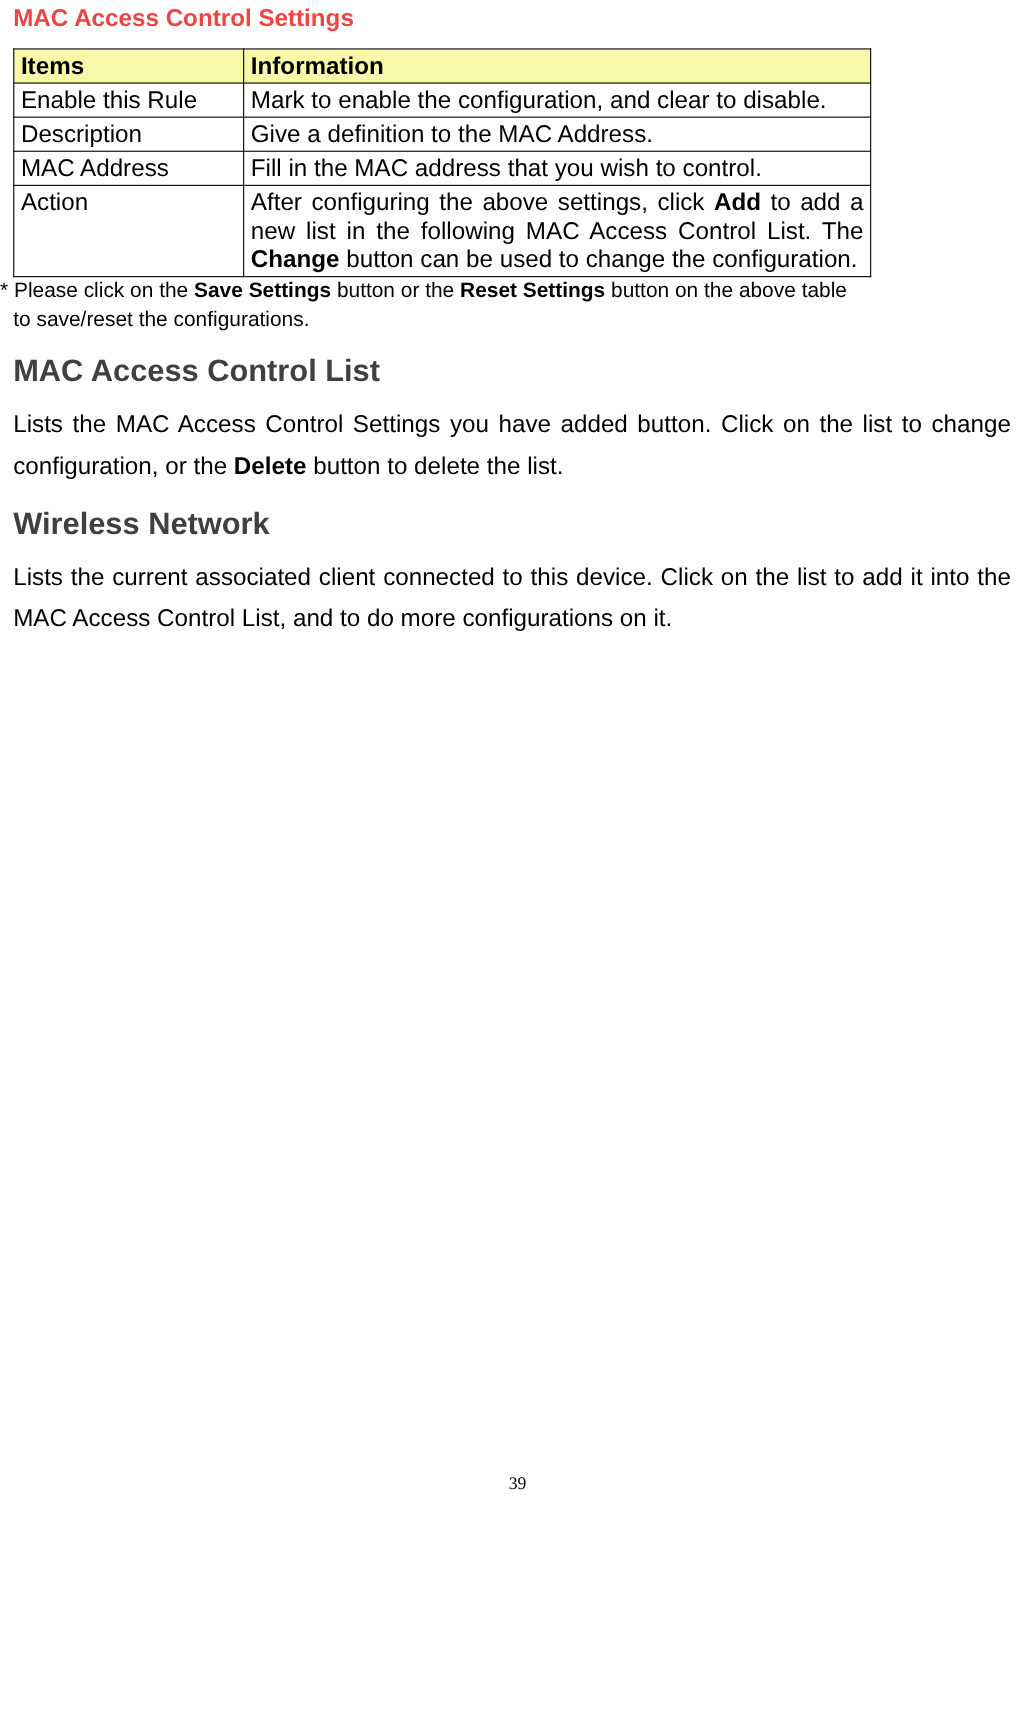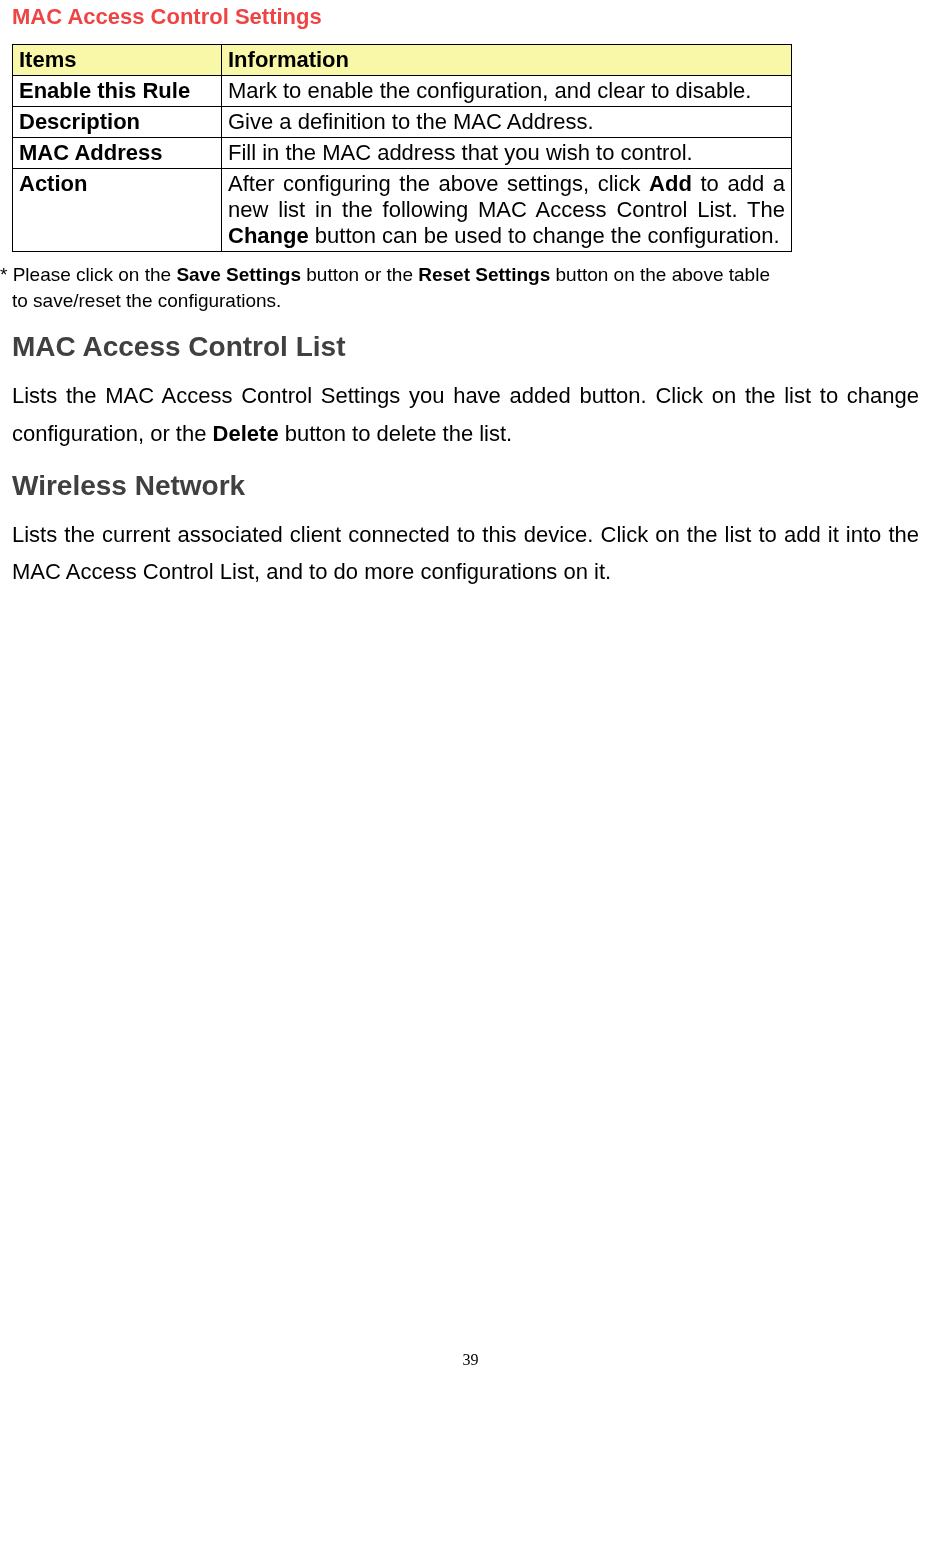--- a/index.html
+++ b/index.html
@@ -21,31 +21,30 @@
     .heading-blue-sub {
       color: #404040;
       font-weight: bold;
       font-size: 28px;
       margin: 18px 0 14px 12px;
     }
     table.settings {
       border-collapse: collapse;
       width: 780px;
       margin-left: 12px;
-      margin-bottom: 10px;
     }
     table.settings td {
       border: 1px solid #000;
       padding: 2px 6px;
       font-size: 22px;
       vertical-align: top;
     }
     table.settings .col1 {
       width: 196px;
-      font-weight: bold;
+      font-weight: normal;
     }
     table.settings tr.header td {
       background: #F8F8A8;
       font-weight: bold;
     }
     .action-text {
       text-align: justify;
     }
     .footnote {
       font-size: 19px;

